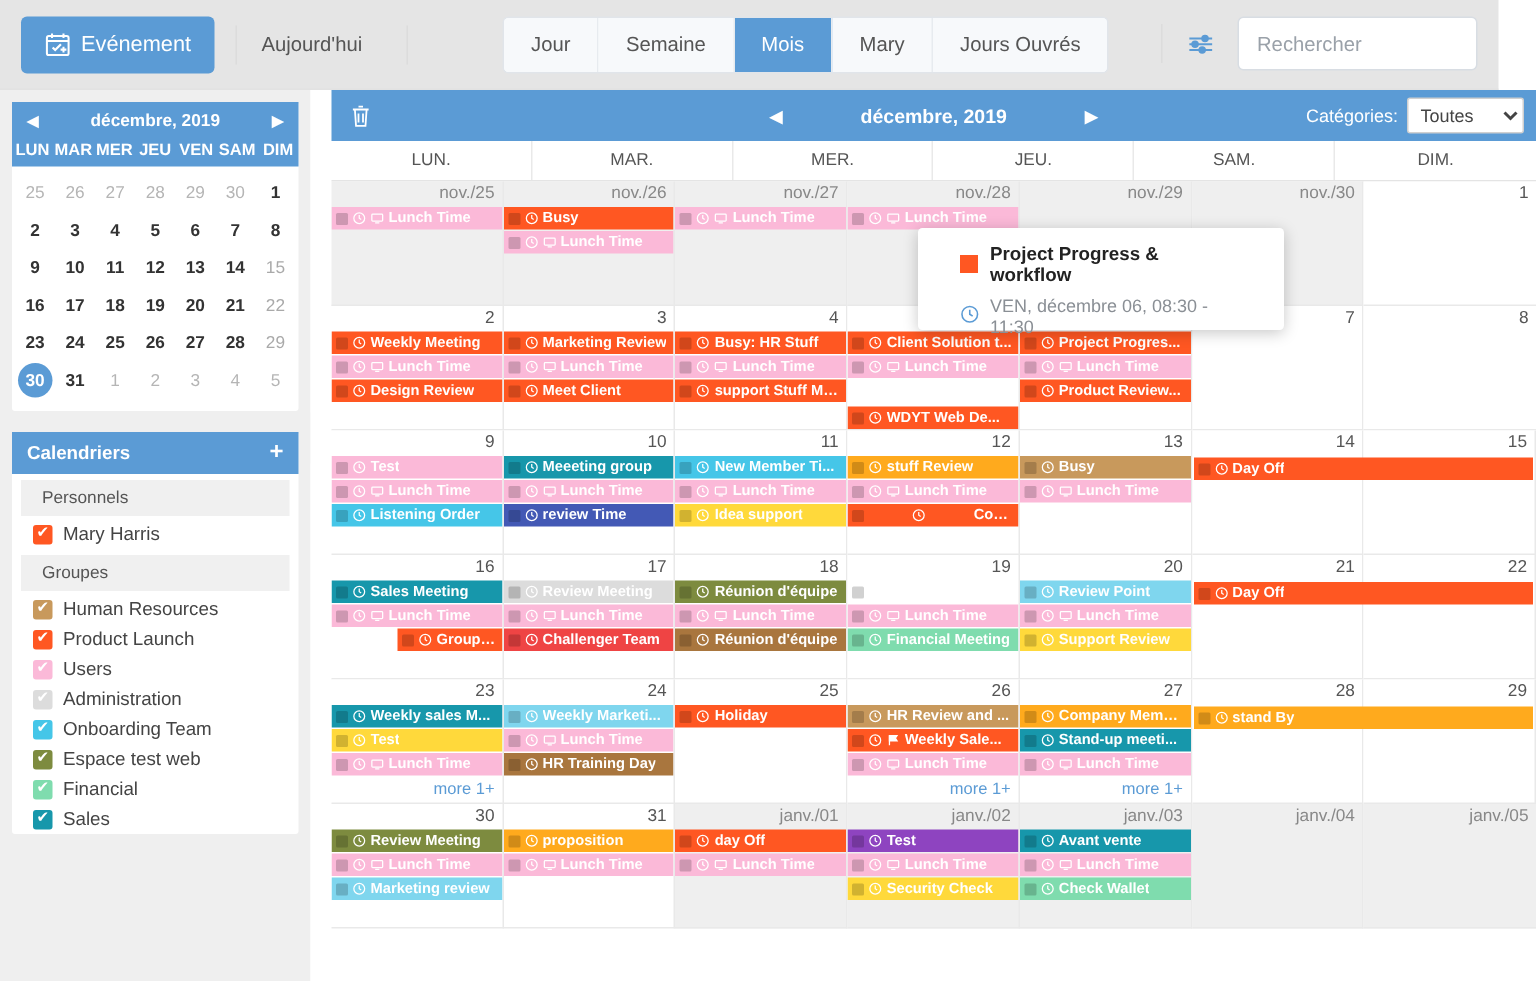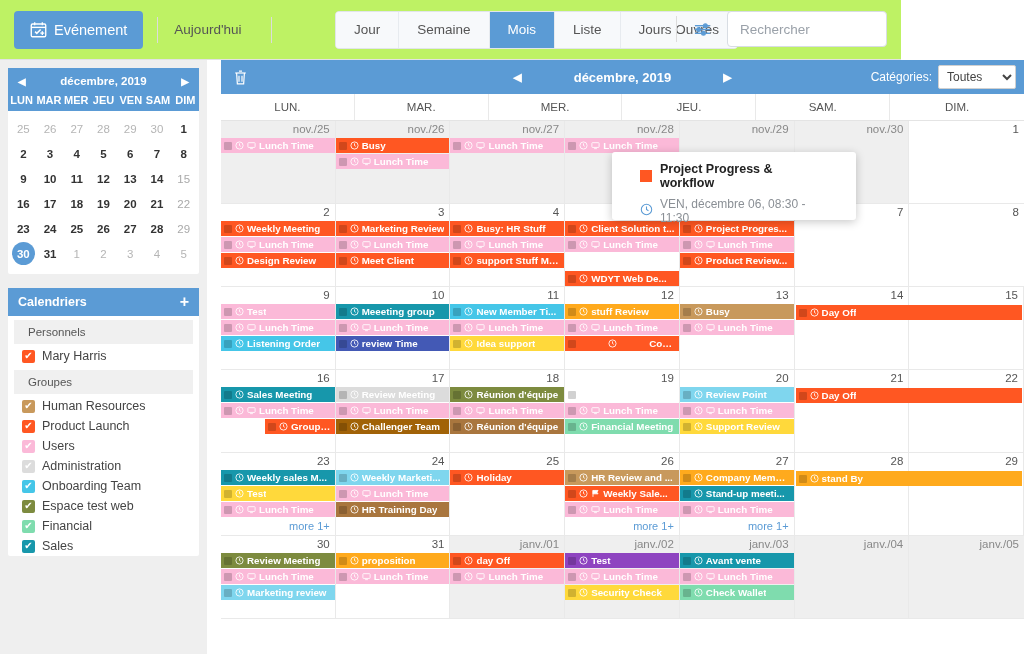--- a/index.html
+++ b/index.html
@@ -7,22 +7,22 @@
     width: 1024px; height: 654px;
     font-family: "Liberation Sans", sans-serif;
     background: #ffffff;
     overflow: hidden;
     color: #444;
   }
   #app { position: relative; width: 1024px; height: 654px; }
 
   
   .toolbar {
-    position: absolute; left: 0; top: 0; width: 901px; height: 60px;
-    background: #bef264; border-bottom: 1px solid #e2e2e2;
+    position: absolute; left: 0; top: 0; width: 999px; height: 60px;
+    background: #e5e5e5; border-bottom: 1px solid #e2e2e2;
     display: flex; align-items: center;
   }
   .btn-event {
     margin-left: 14px; height: 38px; padding: 0 16px;
     background: #5b9bd5; color: #fff; border: none; border-radius: 4px;
     font-size: 14.5px; display: flex; align-items: center; gap: 7px;
     cursor: pointer;
   }
   .btn-event .ic { display: inline-flex; }
   .tb-sep { width: 1px; height: 26px; background: #dcdcdc; margin: 0 0 0 14px; }
@@ -176,21 +176,21 @@
       <span>Evénement</span>
     </button>
     <div class="tb-sep"></div>
     <button class="btn-today">Aujourd'hui</button>
     <div class="tb-sep"></div>
 
     <div class="view-group" id="view-switcher">
         <button class="view-btn">Jour</button>
         <button class="view-btn">Semaine</button>
         <button class="view-btn active">Mois</button>
-        <button class="view-btn">Liste</button>
+        <button class="view-btn">Mary</button>
         <button class="view-btn">Jours Ouvrés</button>
       </div>
 
     <div class="tb-right">
       <div class="tb-sep2"></div>
       <div class="filter-ic">
         <svg width="19" height="19" viewBox="0 0 20 20" stroke="#5b9bd5" stroke-width="1.5" fill="none">
           <line x1="2" y1="6" x2="18" y2="6"></line>
             <line x1="2" y1="10" x2="18" y2="10"></line>
             <line x1="2" y1="14" x2="18" y2="14"></line>
@@ -950,21 +950,21 @@
                   </svg>
                 </span>
                 <span class="glyph">
                   <svg width="9" height="9" viewBox="0 0 16 16" fill="none" stroke="#fff" stroke-width="1.5">
                     <rect x="1.6" y="3" width="12.8" height="8.4" rx="1"></rect>
                     <line x1="5.5" y1="13.6" x2="10.5" y2="13.6"></line>
                   </svg>
                 </span>
                 <span class="txt">Lunch Time</span>
               </div>
-              <div class="ev" style="background: #a16207;">
+              <div class="ev" style="background: #ef4444;">
                 <span class="sq"></span>
                 <span class="glyph">
                   <svg width="9" height="9" viewBox="0 0 16 16" fill="none" stroke="#fff" stroke-width="1.5">
                     <circle cx="8" cy="8" r="6.4"></circle>
                     <path d="M8 4.2V8l2.3 1.5"></path>
                   </svg>
                 </span>
                 <span class="txt">Challenger Team</span>
               </div>
             </div>

